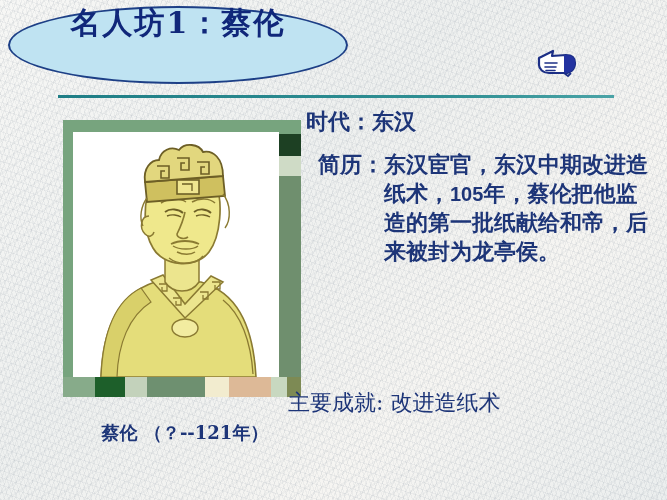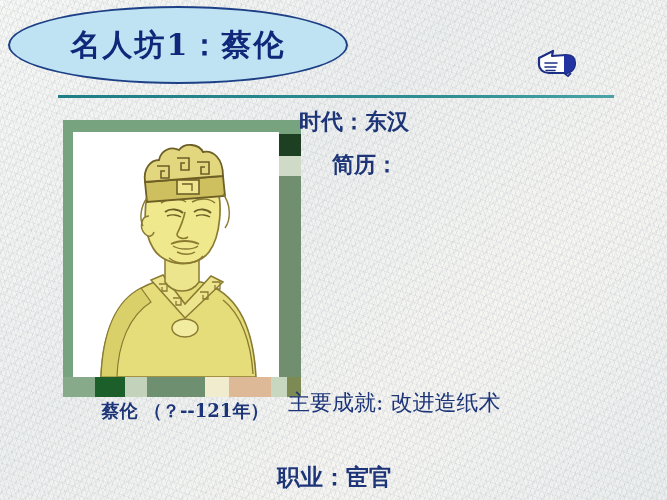--- a/index.html
+++ b/index.html
@@ -19,21 +19,21 @@
       linear-gradient(135deg,#f7f7f5 0%,#eef0ef 40%,#f6f5f2 70%,#ebeeee 100%);
   }
 
   
   #title-ellipse{
     position:absolute;left:8px;top:6px;width:340px;height:78px;
     border-radius:50%;
     background:#bfe3f2;
     border:2px solid #1d3f86;
     box-sizing:border-box;
-    display:flex;align-items:center;justify-content:center;
+    display:flex;align-items:flex-start;justify-content:center;
   }
   #title-text{
     font-family:"DejaVu Serif","Liberation Serif",serif;
     font-weight:bold;font-size:30px;color:#10277a;
     letter-spacing:2px;white-space:nowrap;
     line-height:1;
   }
 
   
   #rule{
@@ -65,42 +65,42 @@
   #chip-b2{left:32px;bottom:0px;width:30px;height:20px;background:#1d5f2a;}
   #chip-b3{left:62px;bottom:0px;width:22px;height:20px;background:#c3d2bb;}
   #chip-b4{left:84px;bottom:0px;width:58px;height:20px;background:#6e9070;}
   #chip-b5{left:142px;bottom:0px;width:24px;height:20px;background:#f2eccf;}
   #chip-b6{left:166px;bottom:0px;width:42px;height:20px;background:#ddb997;}
   #chip-b7{left:208px;bottom:0px;width:16px;height:20px;background:#c8d8c0;}
   #chip-b8{left:224px;bottom:0px;width:14px;height:20px;background:#7d8a54;}
 
   
   #caption{
-    position:absolute;left:70px;top:398px;width:230px;
+    position:absolute;left:70px;top:420px;width:230px;
     text-align:center;
     font-family:"DejaVu Serif","Liberation Serif",serif;
     color:#1d3578;font-size:18px;font-weight:bold;line-height:1.45;
   }
   #caption .line2{display:block;}
 
   
   #body-col{position:absolute;left:284px;top:108px;width:383px;}
   .heading{
     font-family:"DejaVu Serif","Liberation Serif",serif;
     font-weight:bold;font-style:italic;
     font-size:23px;color:#16306f;letter-spacing:1px;
     margin:0 0 6px 6px;
   }
   .field{
     font-family:"DejaVu Serif","Liberation Serif",serif;
     font-weight:bold;font-size:22px;color:#1d3578;
-    margin:0 0 6px 15px;line-height:1.25;
+    margin:0 0 6px 22px;line-height:1.25;
   }
   #bio-row{
-    display:flex;margin:14px 0 0 48px;
+    display:flex;margin:14px 0 0 34px;
   }
   #bio-label{
     font-family:"DejaVu Serif","Liberation Serif",serif;
     font-weight:bold;font-size:22px;color:#1d3578;white-space:nowrap;
     line-height:1.32;
   }
   #bio-body{
     font-family:"DejaVu Serif","Liberation Serif",serif;
     font-weight:bold;font-size:22px;color:#1d3578;line-height:1.32;
     width:268px;
@@ -215,19 +215,21 @@
   </div>
 
   <div id="body-col">
 
     <div class="field">
       <span>时代：</span><span>东汉</span>
     </div>
 
     <div id="bio-row">
       <span id="bio-label">简历：</span>
+      <span id="bio-body">
+        <span>东汉宦官，东汉中期</span><span>改进造纸术，</span><span class="num">105</span><span>年，</span><span>蔡伦把他监造的第一</span><span>批纸献给和帝，后来</span><span>被封为龙亭侯。</span>
+      </span>
     </div>
   </div>
 
   <div id="achievement">主要成就: 改进造纸术</div>
-  <div id="occupation">职业：宦官</div>
 
 </div>
 
 </body></html>

